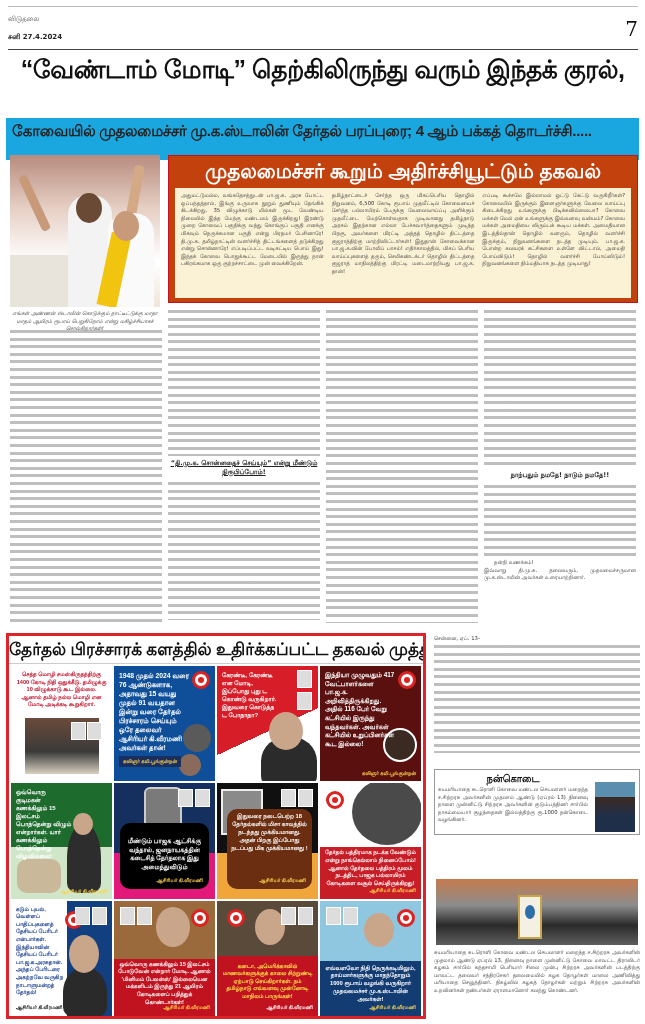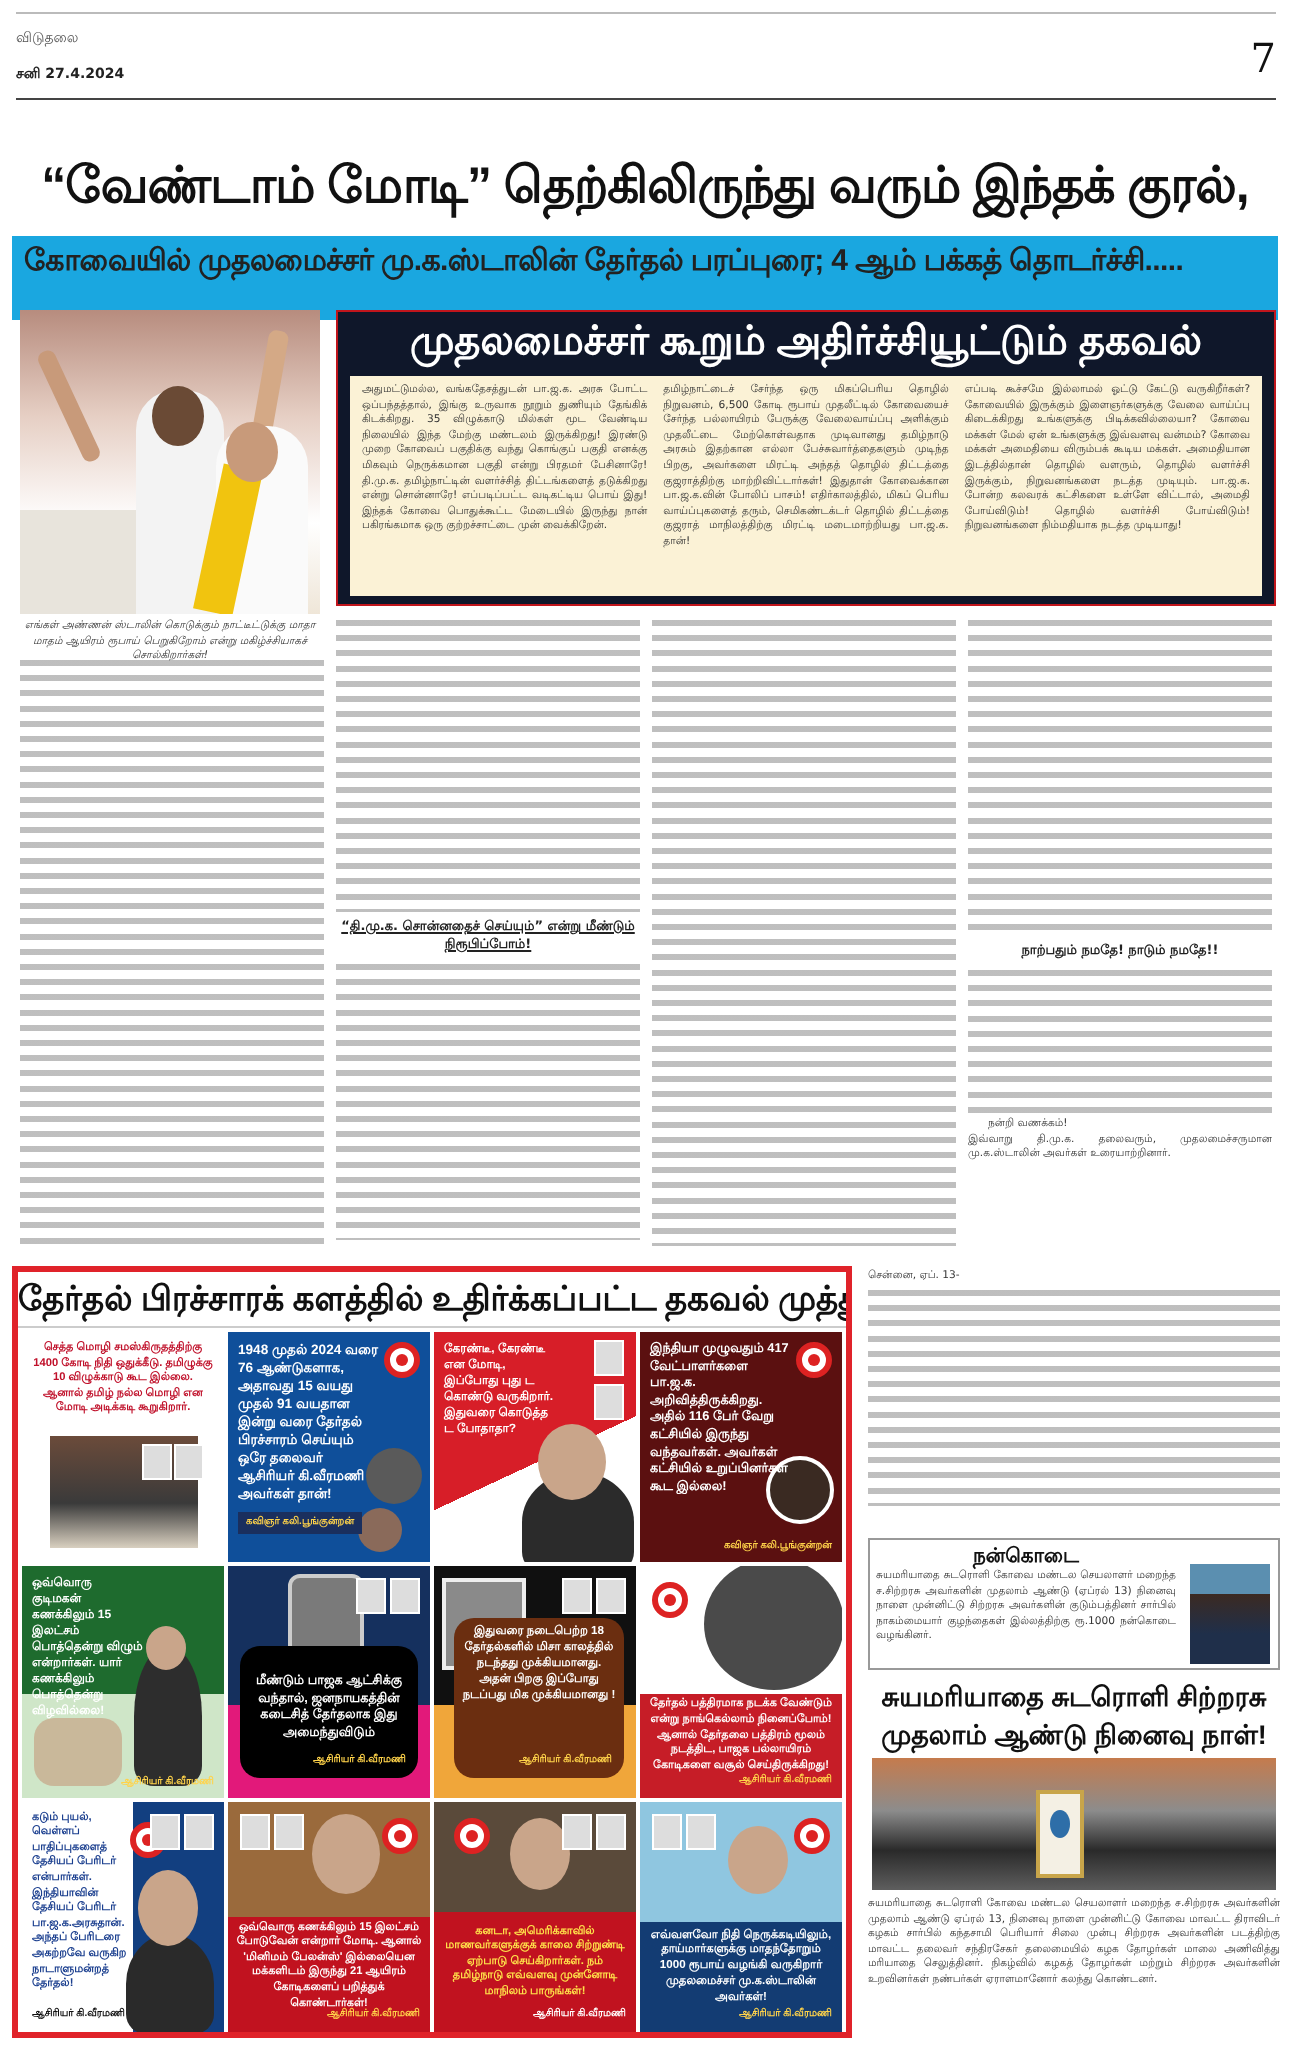--- a/index.html
+++ b/index.html
@@ -4,35 +4,35 @@
 <style>
   * { box-sizing: border-box; margin: 0; padding: 0; }
   html, body { width: 645px; height: 1024px; background: #fff; overflow: hidden; }
   body { font-family: "DejaVu Sans", sans-serif; color: #222; position: relative; }
 
   .masthead { position: absolute; left: 8px; top: 6px; width: 630px; height: 44px; border-top: 1px solid #bbb; border-bottom: 1px solid #444; }
   .mast-name { position: absolute; left: 0; top: 8px; font-size: 7px; color: #555; }
   .mast-date { position: absolute; left: 0; top: 26px; font-size: 7px; color: #222; font-weight: bold; }
   .page-num { position: absolute; right: 0; top: 10px; font-family: "DejaVu Serif", serif; font-size: 20px; color: #111; }
 
-  .headline { position: absolute; left: 10px; top: 52px; width: 625px; text-align: center; font-family: "Liberation Sans", sans-serif; font-weight: bold; font-size: 25px; line-height: 34px; color: #111; letter-spacing: -0.5px; margin-top: 24px; }
+  .headline { position: absolute; left: 10px; top: 52px; width: 625px; text-align: center; font-family: "Liberation Sans", sans-serif; font-weight: bold; font-size: 25px; line-height: 34px; color: #111; letter-spacing: -0.5px; }
 
   .banner { position: absolute; left: 6px; top: 118px; width: 633px; height: 42px; background: #1aa7e0; color: #222; font-family: "Liberation Sans", sans-serif; font-weight: bold; font-size: 15px; line-height: 26px; padding-left: 6px; white-space: nowrap; overflow: hidden; letter-spacing: -0.3px; }
 
   .photo-main { position: absolute; left: 10px; top: 155px; width: 150px; height: 152px; background: linear-gradient(180deg, #b78c7e 0%, #e6cfc4 35%, #ffffff 70%, #efe6d8 100%); overflow: hidden; }
   .photo-main .fig1 { position: absolute; left: 58px; top: 40px; width: 44px; height: 112px; background: #f3f3f3; border-radius: 20px 20px 0 0; }
   .photo-main .head1 { position: absolute; left: 66px; top: 38px; width: 26px; height: 30px; background: #6a4a35; border-radius: 50%; }
   .photo-main .fig2 { position: absolute; left: 98px; top: 58px; width: 46px; height: 94px; background: #fafafa; border-radius: 20px 20px 0 0; }
   .photo-main .scarf { position: absolute; left: 94px; top: 78px; width: 20px; height: 74px; background: #f1c40f; transform: rotate(12deg); }
   .photo-main .head2 { position: absolute; left: 103px; top: 56px; width: 26px; height: 30px; background: #c89a7a; border-radius: 50%; }
   .photo-main .arm1 { position: absolute; left: 20px; top: 18px; width: 9px; height: 60px; background: #c89a7a; transform: rotate(-25deg); border-radius: 4px; }
   .photo-main .arm2 { position: absolute; left: 120px; top: 10px; width: 10px; height: 56px; background: #d4a986; transform: rotate(10deg); border-radius: 4px; }
   .photo-main .crowd { position: absolute; left: 0; top: 100px; width: 60px; height: 52px; background: #e8e4dc; }
 
-  .red-box { position: absolute; left: 168px; top: 155px; width: 470px; height: 148px; background: #0f172a; border: 1px solid #c0151c; }
+  .red-box { position: absolute; left: 168px; top: 155px; width: 470px; height: 148px; background: #c2410c; border: 1px solid #c0151c; }
   .red-title { text-align: center; color: #fff; font-family: "Liberation Sans", sans-serif; font-weight: bold; font-size: 20px; line-height: 30px; }
   .red-inner { position: absolute; left: 6px; top: 32px; width: 456px; height: 110px; background: #fbf2d6; display: flex; gap: 8px; padding: 4px 6px; }
   .red-inner .col { flex: 1; }
 
   .txt { font-size: 5.3px; line-height: 7.6px; color: #333; text-align: justify; }
 
   .caption { position: absolute; left: 10px; top: 310px; width: 150px; font-size: 5.3px; line-height: 7.6px; font-style: italic; color: #333; text-align: center; }
 
   .body-col { position: absolute; top: 308px; width: 152px; }
   .bc1 { left: 10px; top: 328px; height: 295px; }
@@ -230,18 +230,17 @@
 <div class="right-col">
   <div class="txt" style="margin-top:2px">சென்னை, ஏப். 13-</div>
   <div class="lines-block" style="height:110px"></div>
 
   <div class="thanks-box">
     <div class="thanks-title">நன்கொடை</div>
     <div class="txt" style="width:150px">சுயமரியாதை சுடரொளி கோவை மண்டல செயலாளர் மறைந்த ச.சிற்றரசு அவர்களின் முதலாம் ஆண்டு (ஏப்ரல் 13) நினைவு நாளை முன்னிட்டு சிற்றரசு அவர்களின் குடும்பத்தினர் சார்பில் நாகம்மையார் குழந்தைகள் இல்லத்திற்கு ரூ.1000 நன்கொடை வழங்கினர்.</div>
     <div class="thanks-photo"></div>
   </div>
 
-  <div class="memorial-head">சுயமரியாதை சுடரொளி சிற்றரசு முதலாம் ஆண்டு நினைவு நாள்!</div>
   <div class="memorial-photo">
     <div class="portrait"></div>
   </div>
   <div class="txt" style="position:absolute;left:0;top:316px;width:206px">சுயமரியாதை சுடரொளி கோவை மண்டல செயலாளர் மறைந்த ச.சிற்றரசு அவர்களின் முதலாம் ஆண்டு ஏப்ரல் 13, நினைவு நாளை முன்னிட்டு கோவை மாவட்ட திராவிடர் கழகம் சார்பில் கந்தசாமி பெரியார் சிலை முன்பு சிற்றரசு அவர்களின் படத்திற்கு மாவட்ட தலைவர் சந்திரசேகர் தலைமையில் கழக தோழர்கள் மாலை அணிவித்து மரியாதை செலுத்தினர். நிகழ்வில் கழகத் தோழர்கள் மற்றும் சிற்றரசு அவர்களின் உறவினர்கள் நண்பர்கள் ஏராளமானோர் கலந்து கொண்டனர்.</div>
 </div>
 
 </body></html>

